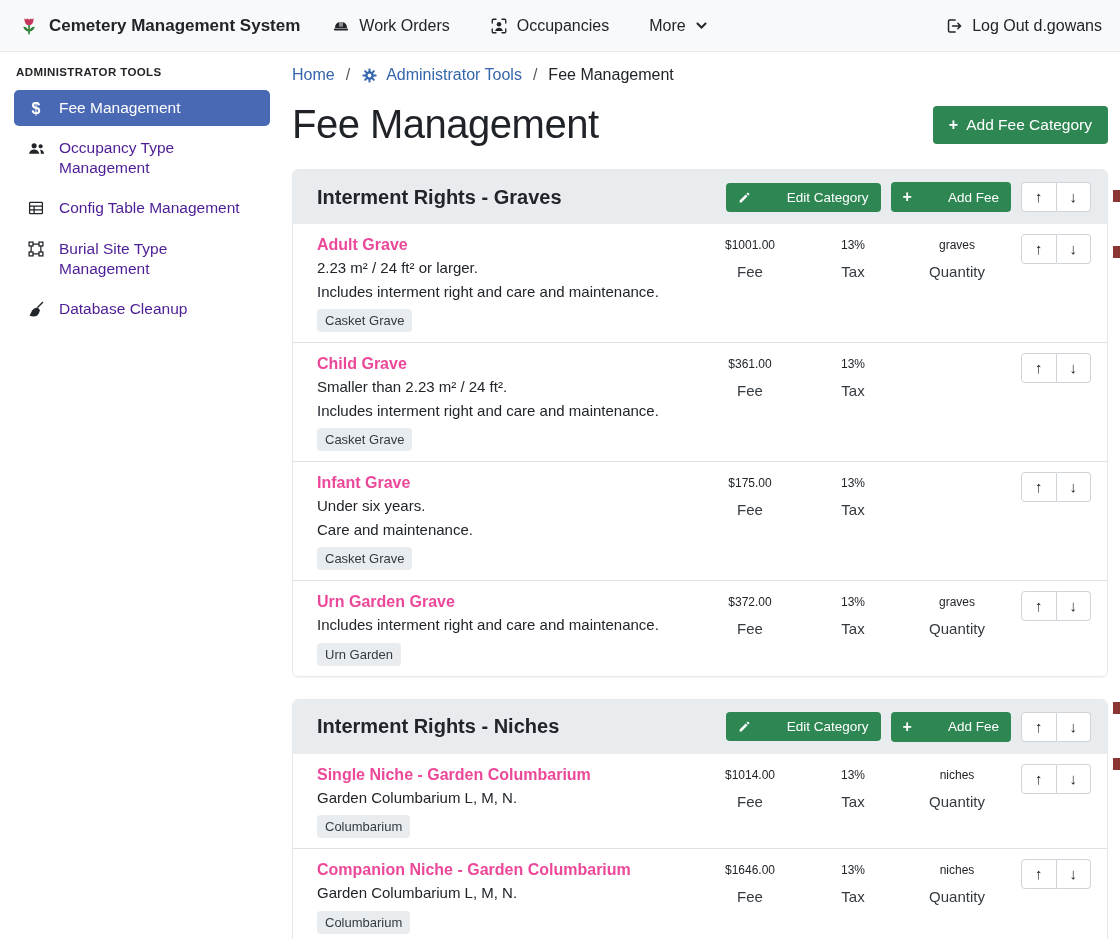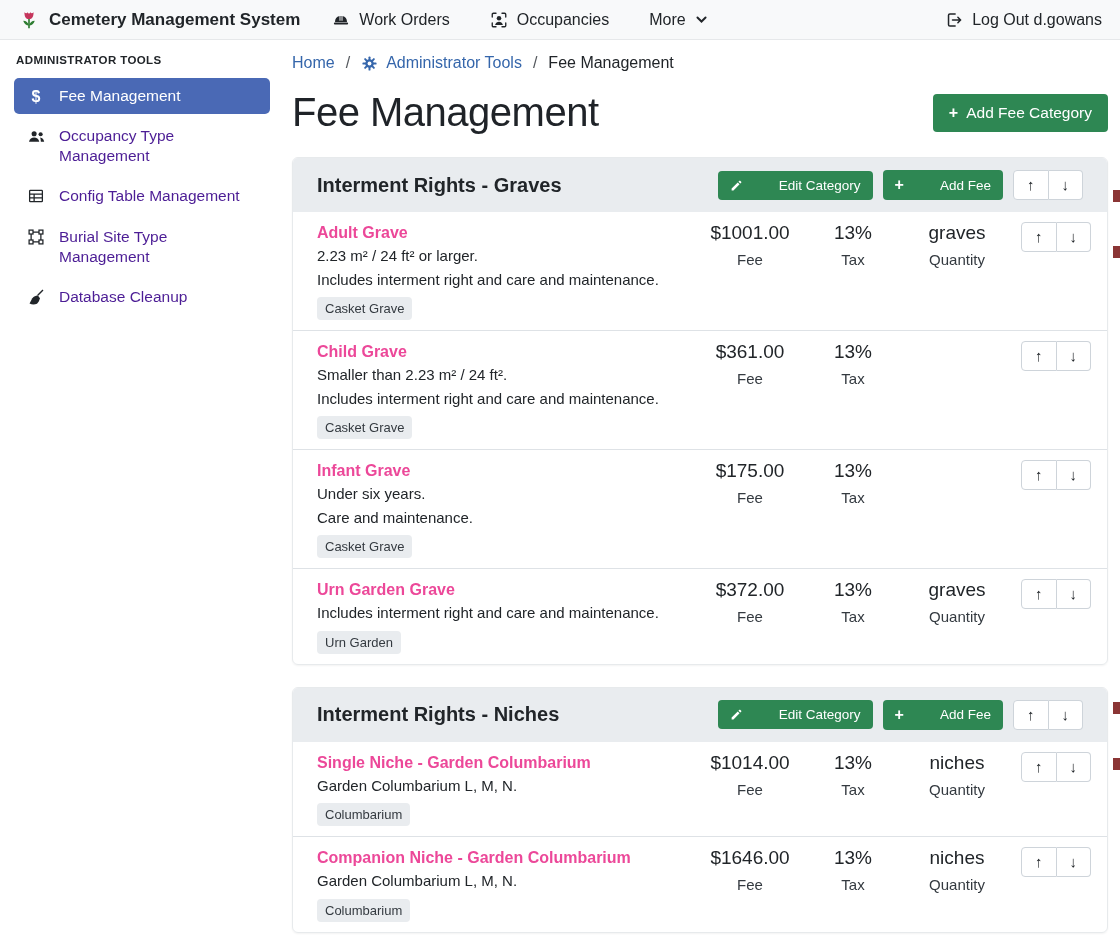--- a/index.html
+++ b/index.html
@@ -4,21 +4,21 @@
 <style>
   * { box-sizing: border-box; }
   html,body { margin:0; padding:0; }
   body {
     width:1120px; height:939px; overflow:hidden; position:relative;
     font-family:"Liberation Sans", sans-serif; color:#212529; background:#fff;
   }
   button { font-family:inherit; }
 
   
-  .navbar { height:40px; background:#f8f9fa; border-bottom:1px solid #e6e8ea;
+  .navbar { height:52px; background:#f8f9fa; border-bottom:1px solid #e6e8ea;
     display:flex; align-items:center; padding:0 18px; }
   .brand { display:flex; align-items:center; gap:9px; font-weight:bold; font-size:17px; cursor:pointer; }
   .nav-links { display:flex; align-items:center; gap:40px; margin-left:32px; }
   .nav-link { display:flex; align-items:center; gap:9px; font-size:16px; cursor:pointer; }
   .nav-right { margin-left:auto; display:flex; align-items:center; gap:9px; font-size:16px; cursor:pointer; }
   .navicon { display:inline-flex; align-items:center; }
 
   
   .layout { display:flex; height:887px; }
   .sidebar { flex:0 0 284px; width:284px; padding:14px 14px 0 14px; }
@@ -42,41 +42,41 @@
   .title-row { display:flex; justify-content:space-between; align-items:center; margin-top:18px; }
   .page-title { margin:0; font-size:40px; font-weight:normal; letter-spacing:-.5px; color:#1f2328; }
   .btn-green { background:#2e8753; color:#fff; border:none; border-radius:4px;
     display:inline-flex; align-items:center; gap:8px; cursor:pointer; }
   .btn-add-category { font-size:15.5px; padding:10px 16px; }
   .plus-glyph { font-weight:bold; font-size:16px; line-height:1; }
 
   
   .card { margin-top:22px; border:1px solid #e7eaec; border-radius:6px; overflow:hidden;
     box-shadow:0 1px 2px rgba(0,0,0,.05); }
-  .card-header { background:#e9ecef; padding:12px 24px 12px 24px;
+  .card-header { background:#e9ecef; padding:12px 16px 12px 24px;
     display:flex; align-items:center; justify-content:space-between; }
   .card-title { margin:0; font-size:20px; font-weight:bold; color:#212529; }
   .header-actions { display:flex; align-items:center; gap:10px; }
   .btn-sm { font-size:13.5px; padding:7px 12px;gap:36px; }
   .btn-group { display:inline-flex; }
   .btn-icon { background:#fff; border:1px solid #ced4da; color:#212529;
     padding:5px 13px; font-size:15px; line-height:1.2; cursor:pointer; }
   .btn-group .btn-icon:first-child { border-radius:4px 0 0 4px; }
   .btn-group .btn-icon:last-child { border-radius:0 4px 4px 0; border-left:none; }
 
   
   .fee-row { display:grid; grid-template-columns:1fr 110px 96px 112px 78px;
     padding:10px 16px 10px 24px; border-bottom:1px solid #dee2e6; align-items:start; }
   .fee-name { display:block; color:#ec4899; font-weight:bold; font-size:16px; line-height:22px;
     margin-bottom:1px; text-decoration:none; cursor:pointer; }
   .fee-desc-line { font-size:15px; line-height:1.5; margin:1px 0; color:#212529; }
   .badge { display:inline-block; background:#e9ecef; color:#343a40; font-size:13px;
     padding:4px 8px; border-radius:4px; margin-top:5px; }
   .fee-col { text-align:center; }
-  .fee-col .val { font-size:19px; line-height:22px; color:#212529; }
+  .fee-col .val { font-size:12px; line-height:22px; color:#212529; }
   .fee-col .sub { font-size:15px; margin-top:7px; color:#343a40; }
   .fee-arrows { justify-self:end; align-self:start; }
 
   
   .edge-marker { position:absolute; right:0; width:7px; height:12px; background:#8b3535; }
 </style>
 </head>
 <body>
 
 <header class="navbar">

